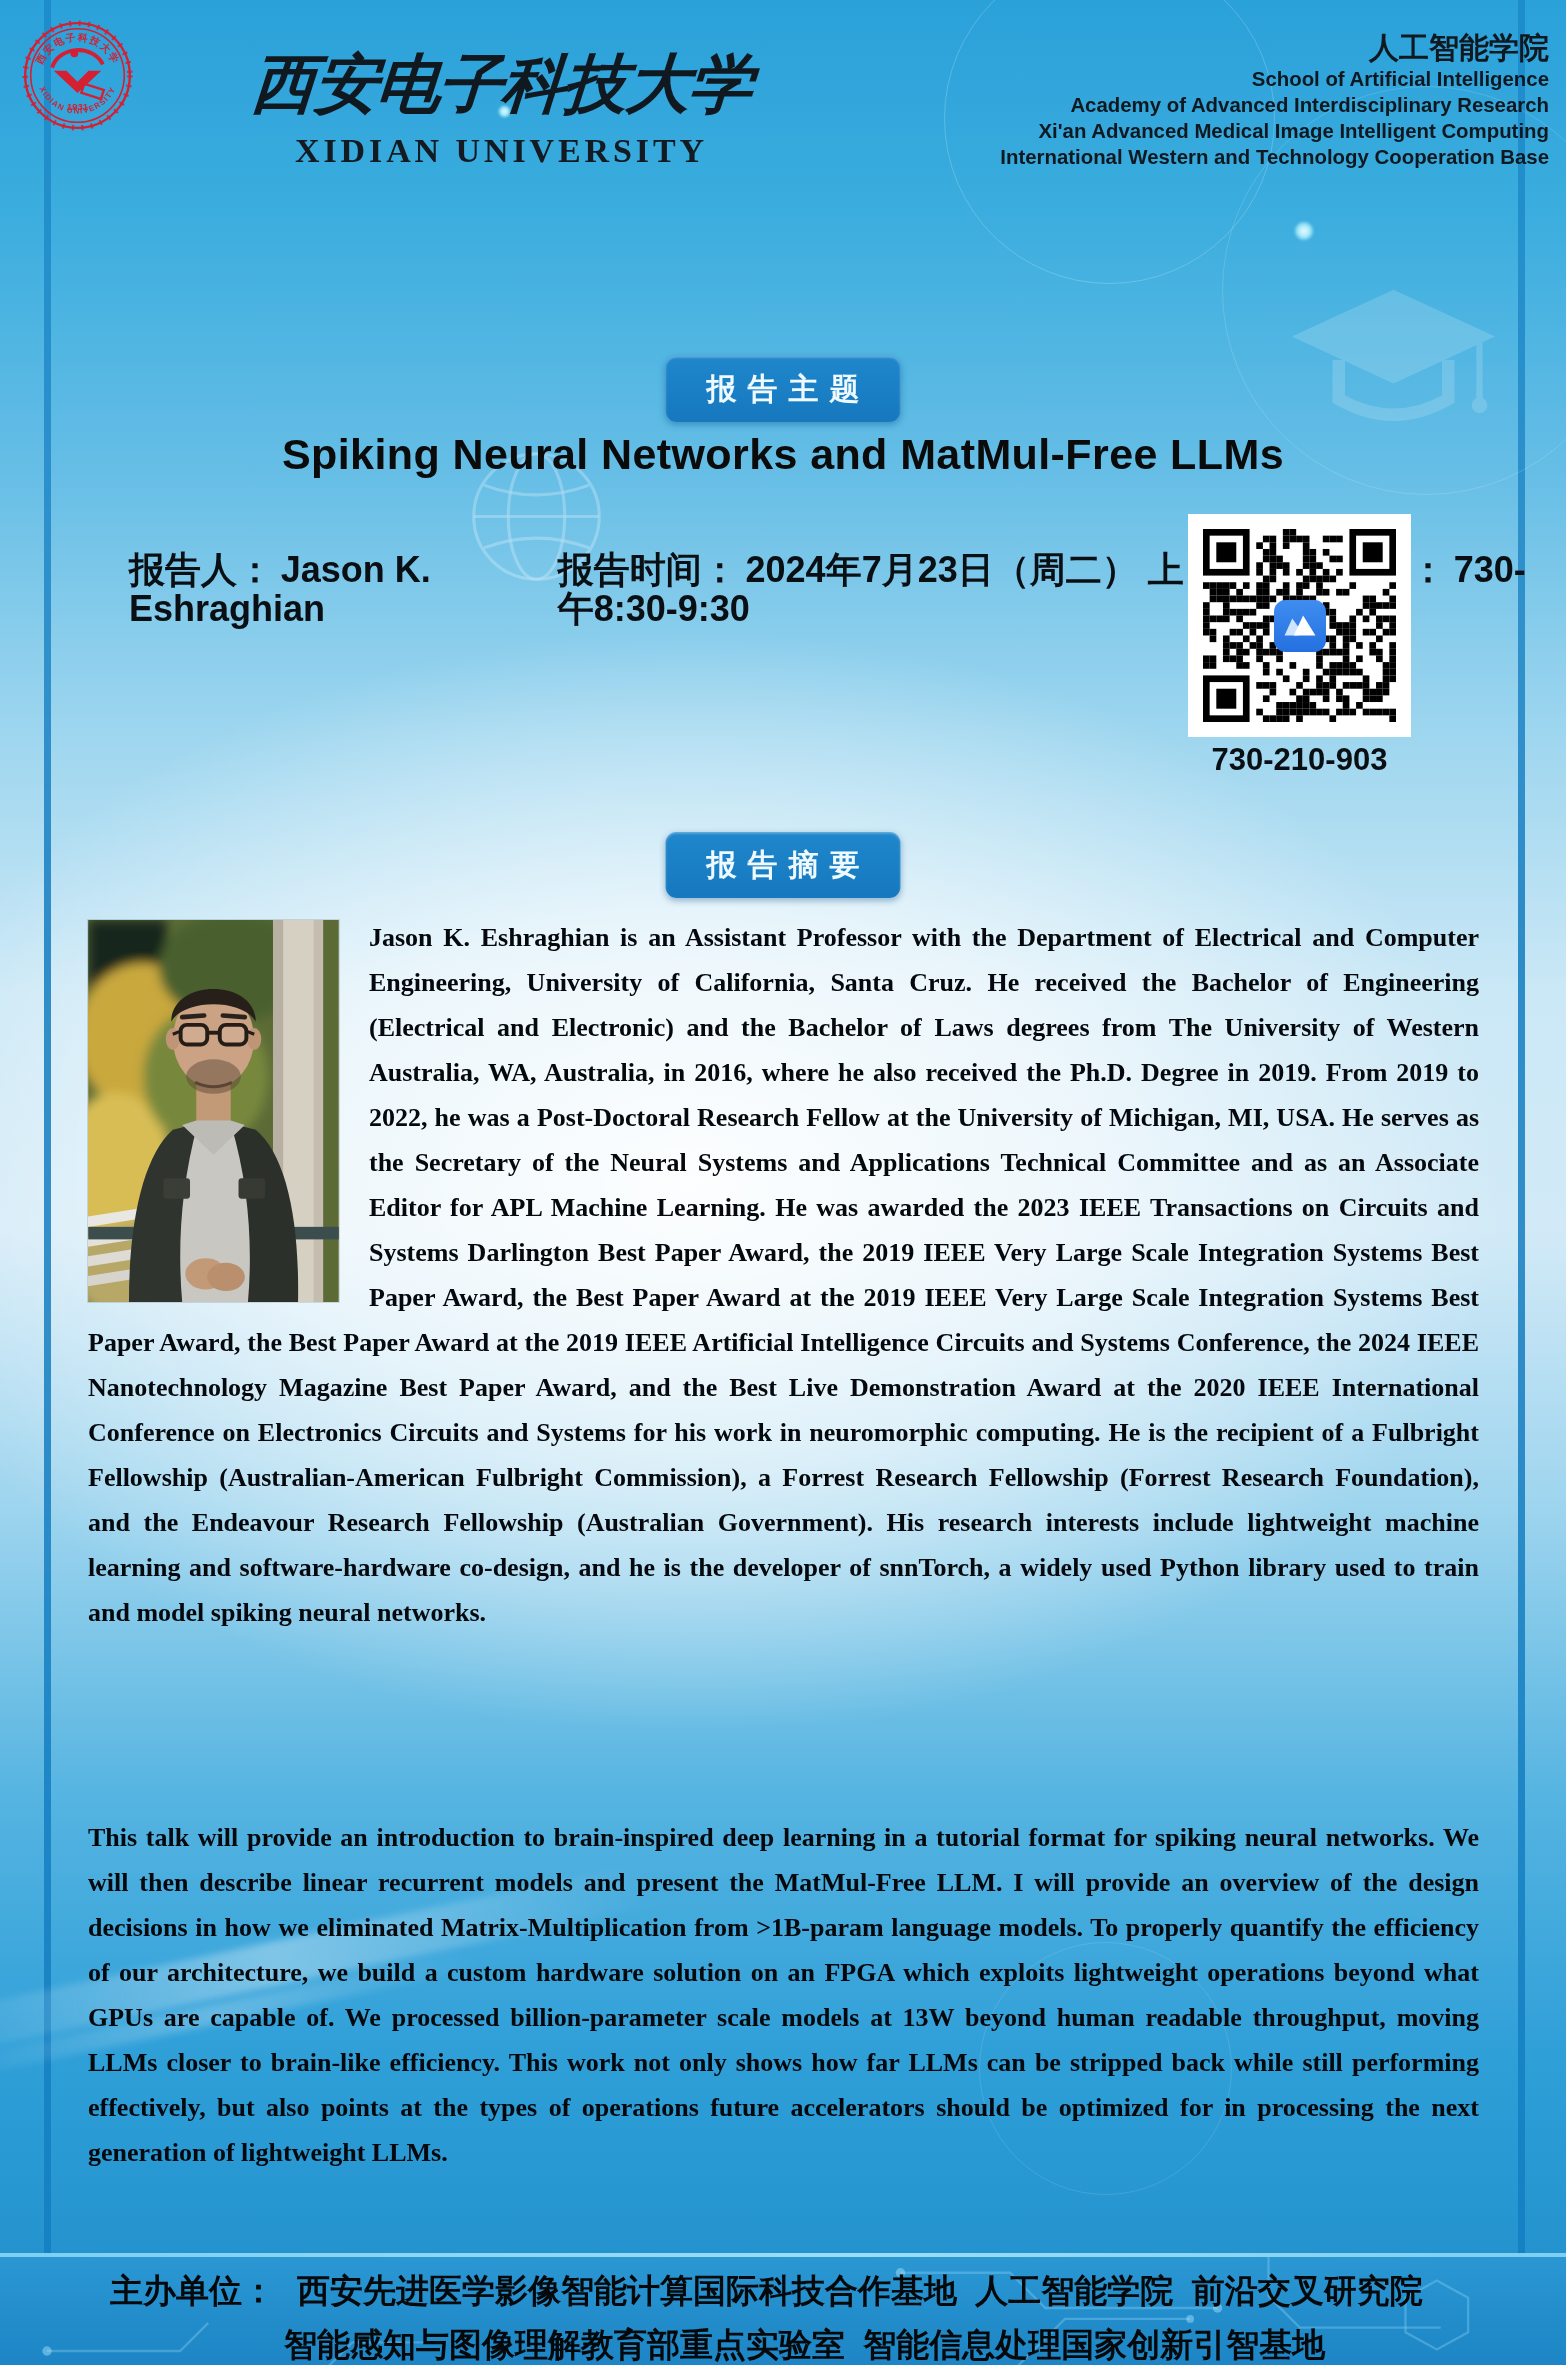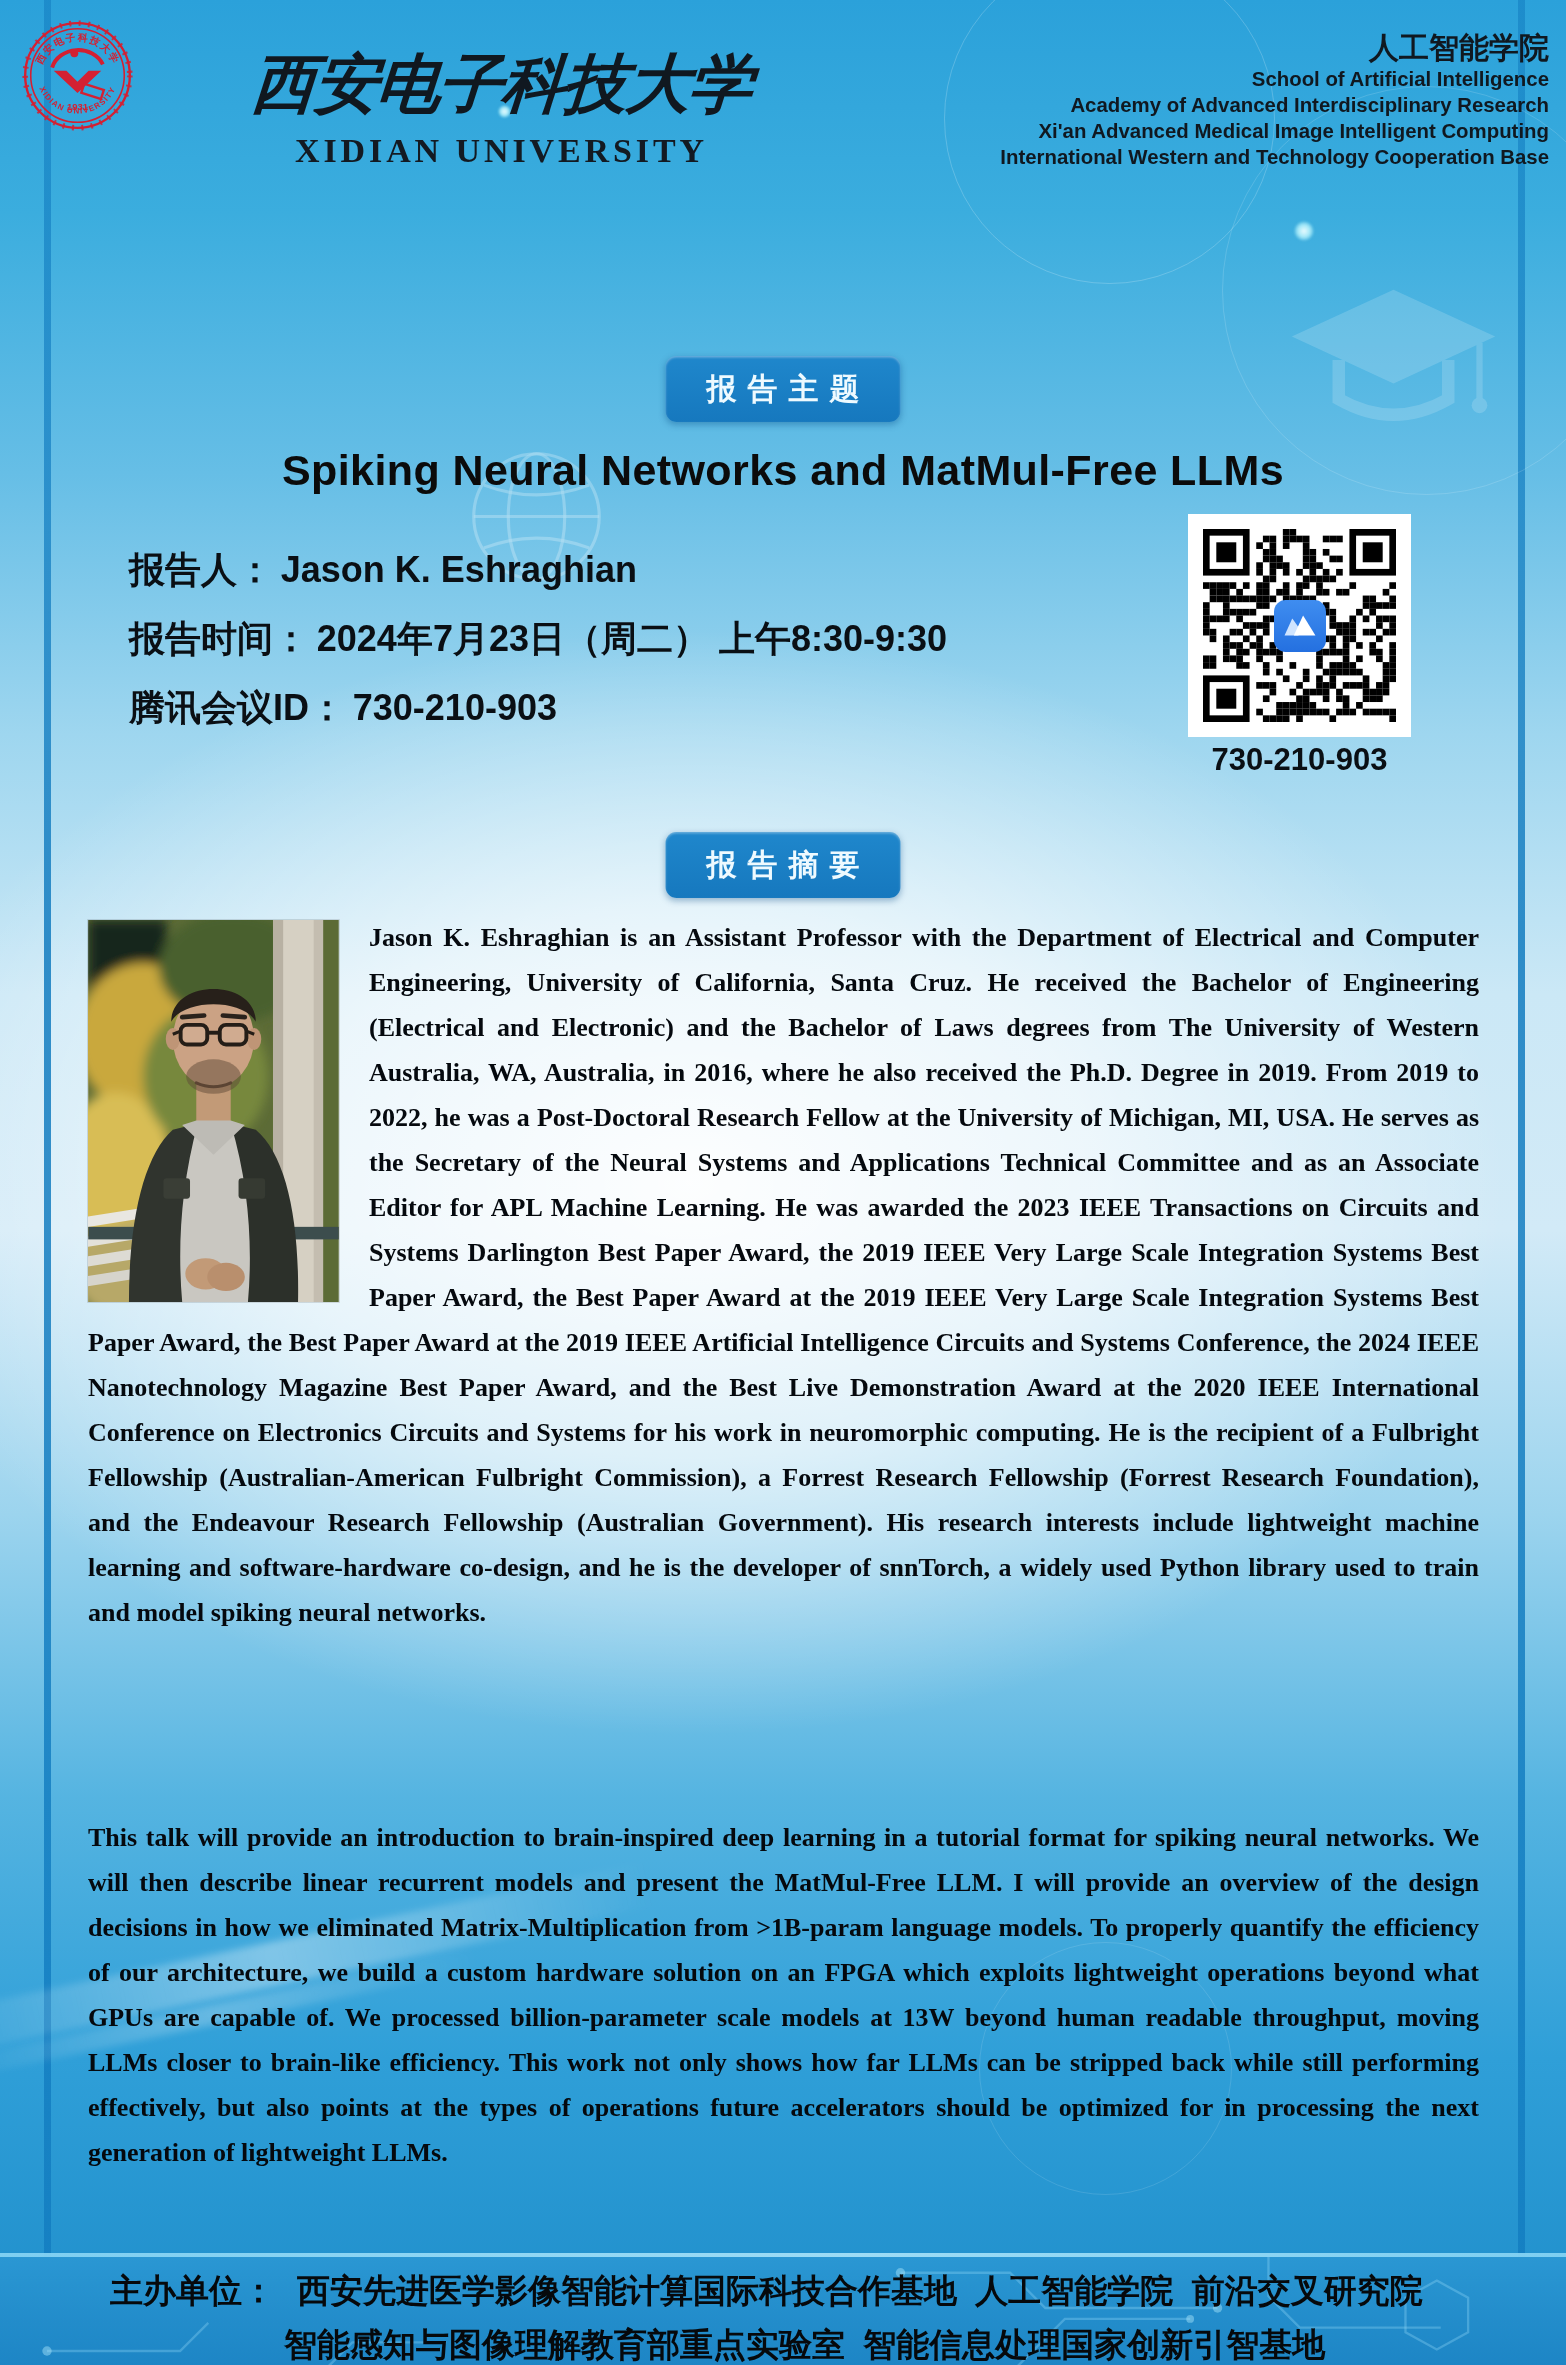--- a/index.html
+++ b/index.html
@@ -114,23 +114,23 @@
 
   <div class="abs affil">
     <div class="cn">人工智能学院</div>
     <div class="en">School of Artificial Intelligence</div>
     <div class="en">Academy of Advanced Interdisciplinary Research</div>
     <div class="en">Xi'an Advanced Medical Image Intelligent Computing</div>
     <div class="en">International Western and Technology Cooperation Base</div>
   </div>
 
   <div class="abs badge" style="top:356px;">报告主题</div>
-  <div class="abs talk-title" style="top:446px;">Spiking Neural Networks and MatMul-Free LLMs</div>
-
-  <div class="abs" style="left:129px;top:550px;display:flex;flex-direction:column;gap:30px;">
+  <div class="abs talk-title" style="top:430px;">Spiking Neural Networks and MatMul-Free LLMs</div>
+
+  <div class="abs" style="left:129px;top:550px;display:flex;flex-direction:row;gap:30px;">
     <div class="info-row"><span class="lbl">报告人：</span><span>Jason K. Eshraghian</span></div>
     <div class="info-row"><span class="lbl">报告时间：</span><span>2024年7月23日（周二） 上午8:30-9:30</span></div>
     <div class="info-row"><span class="lbl">腾讯会议ID：</span><span>730-210-903</span></div>
   </div>
 
   <div class="abs qr-box" style="left:1188px;top:514px;">
     <svg id="qr-modules" width="193" height="193" viewBox="0 0 232 232">
         <rect x="96" y="0" width="8" height="8" fill="#000"></rect>
         <rect x="104" y="0" width="8" height="8" fill="#000"></rect>
         <rect x="72" y="8" width="8" height="8" fill="#000"></rect>

